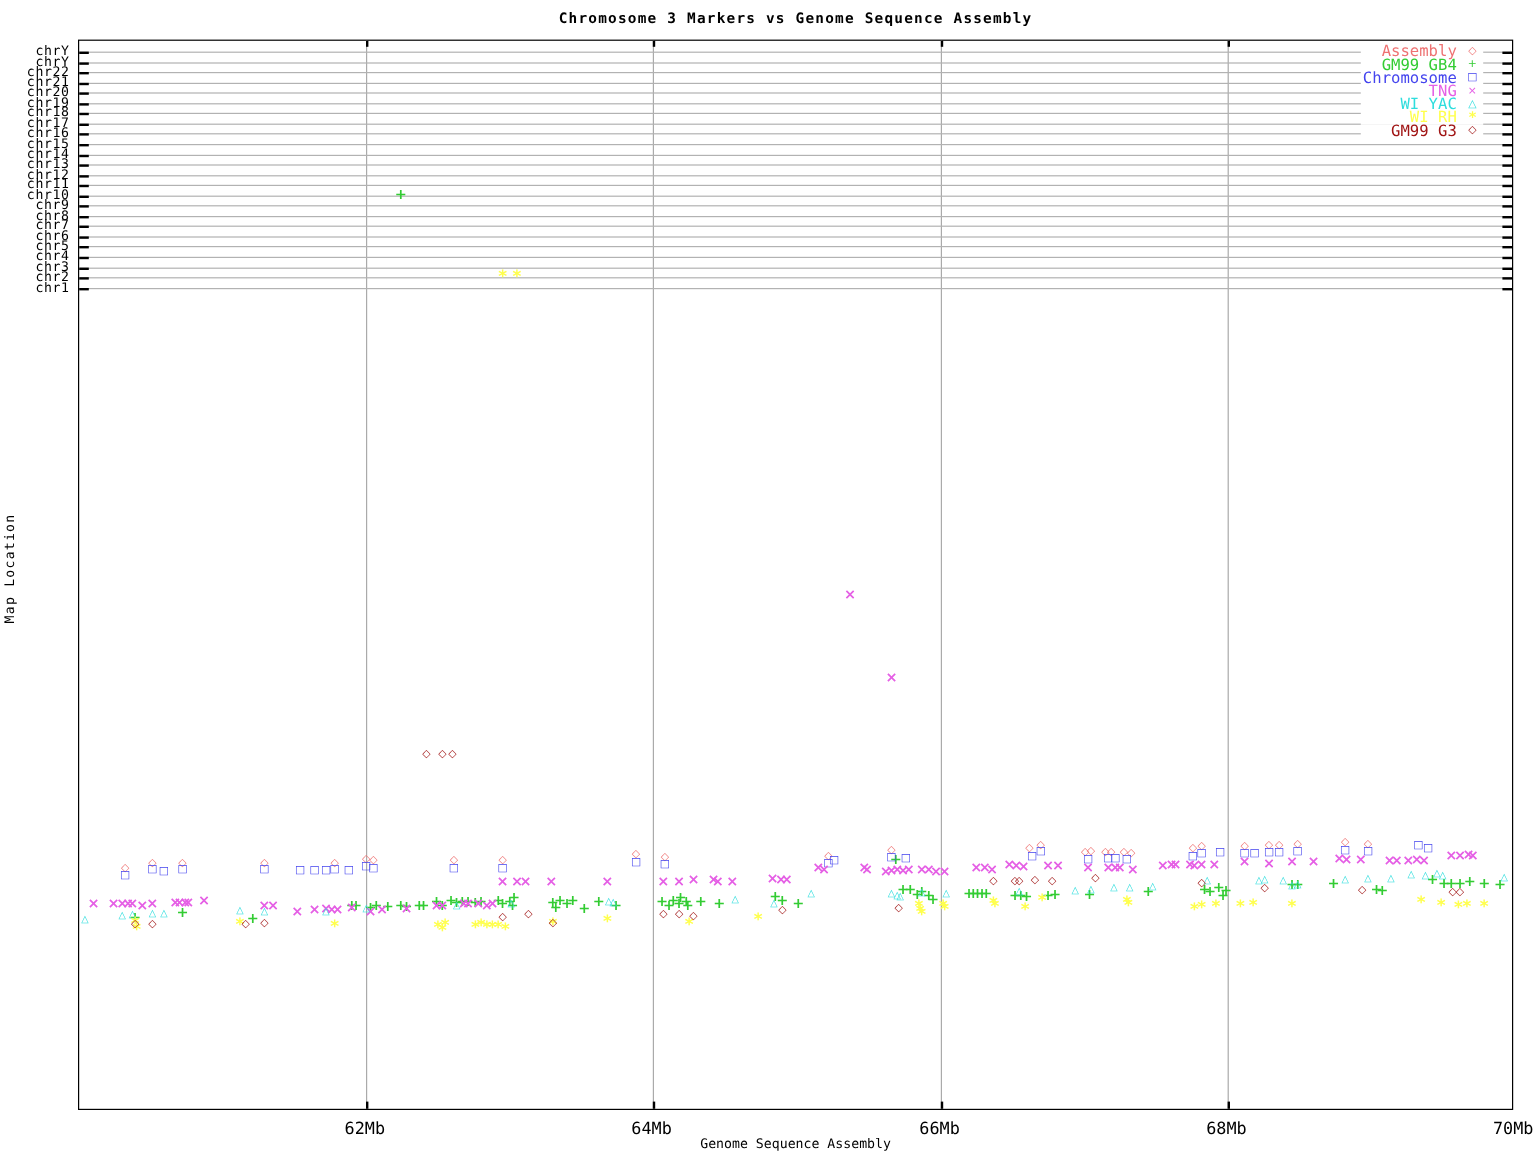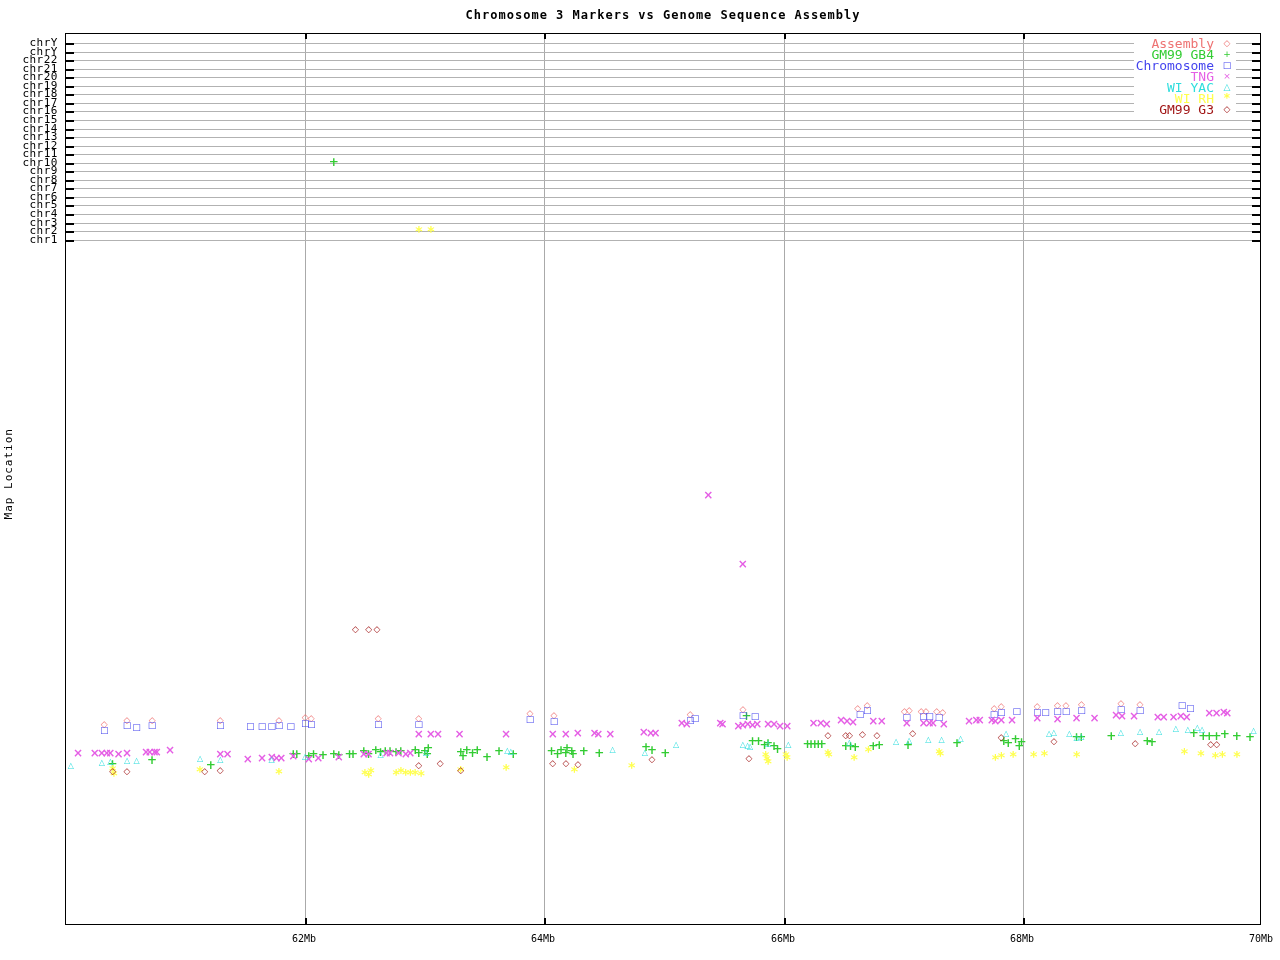--- a/index.html
+++ b/index.html
@@ -12,21 +12,21 @@
           writing-mode:vertical-rl;transform:rotate(180deg);}
   .plot{position:absolute;left:65px;top:33px;width:1196px;height:892px;
         border:1px solid #000;box-sizing:border-box;}
   .gridline{position:absolute;top:0;bottom:0;width:1px;background:#aaa;}
   .chromline{position:absolute;left:0;right:0;height:1px;background:#b2b2b2;}
   .tick-h{position:absolute;height:2px;width:8px;background:#000;}
   .tick-v{position:absolute;width:2px;background:#000;}
   .chromlabel{position:absolute;left:0;width:58px;text-align:right;font-size:11px;
               line-height:9px;letter-spacing:0.5px;}
   .xticklabel{position:absolute;width:64px;margin-left:-32px;text-align:center;
-              font-size:10px;top:933px;}
+              font-size:14px;top:933px;}
   .legend{position:absolute;top:4px;right:24px;z-index:30;}
   .legendrow{display:flex;align-items:center;justify-content:flex-end;gap:6px;
              height:11px;line-height:11px;font-size:13px;background:#fff;padding:0 2px;}
   .legendicon{width:14px;text-align:center;font-family:"DejaVu Sans",sans-serif;
               font-size:9px;line-height:11px;}
   .mk{position:absolute;transform:translate(-50%,-50%);line-height:1;z-index:10;
       font-family:"DejaVu Sans",sans-serif;}
   .mk-genethon{font-size:9px;}
   .mk-gb4{font-size:12px;font-weight:bold;}
   .mk-marshfield{font-size:9px;font-weight:bold;}
@@ -502,20 +502,21 @@
       <span class="mk mk-g3" style="left: 783.4px; top: 701px; color: rgb(161, 22, 22);">◇</span>
       <span class="mk mk-g3" style="left: 796.5px; top: 700px; color: rgb(161, 22, 22);">◇</span>
       <span class="mk mk-g3" style="left: 810.9px; top: 701px; color: rgb(161, 22, 22);">◇</span>
       <span class="mk mk-g3" style="left: 846.8px; top: 699px; color: rgb(161, 22, 22);">◇</span>
       <span class="mk mk-g3" style="left: 935.3px; top: 703px; color: rgb(161, 22, 22);">◇</span>
       <span class="mk mk-g3" style="left: 987.9px; top: 707px; color: rgb(161, 22, 22);">◇</span>
       <span class="mk mk-g3" style="left: 1069.2px; top: 709px; color: rgb(161, 22, 22);">◇</span>
       <span class="mk mk-g3" style="left: 1144.6px; top: 710px; color: rgb(161, 22, 22);">◇</span>
       <span class="mk mk-g3" style="left: 1150.6px; top: 710px; color: rgb(161, 22, 22);">◇</span>
     </div>
+  <div class="xlabel">Genome Sequence Assembly</div>
 <div class="xticklabel" style="left: 304px;">62Mb</div>
     <div class="xticklabel" style="left: 543px;">64Mb</div>
     <div class="xticklabel" style="left: 783px;">66Mb</div>
     <div class="xticklabel" style="left: 1022px;">68Mb</div>
     <div class="xticklabel" style="left: 1261px;">70Mb</div>
     <div class="chromlabel" style="top: 38px;">chrY</div>
     <div class="chromlabel" style="top: 46.552px;">chrY</div>
     <div class="chromlabel" style="top: 55.104px;">chr22</div>
     <div class="chromlabel" style="top: 63.656px;">chr21</div>
     <div class="chromlabel" style="top: 72.208px;">chr20</div>

